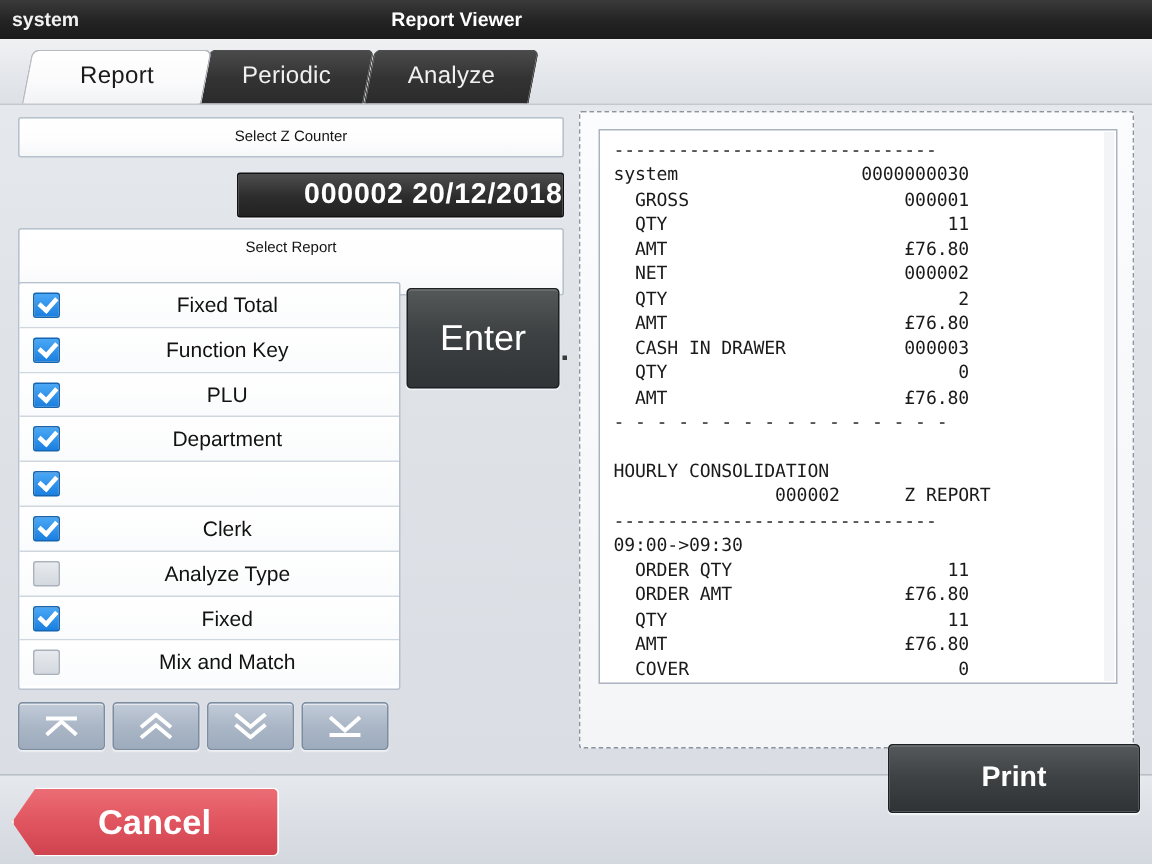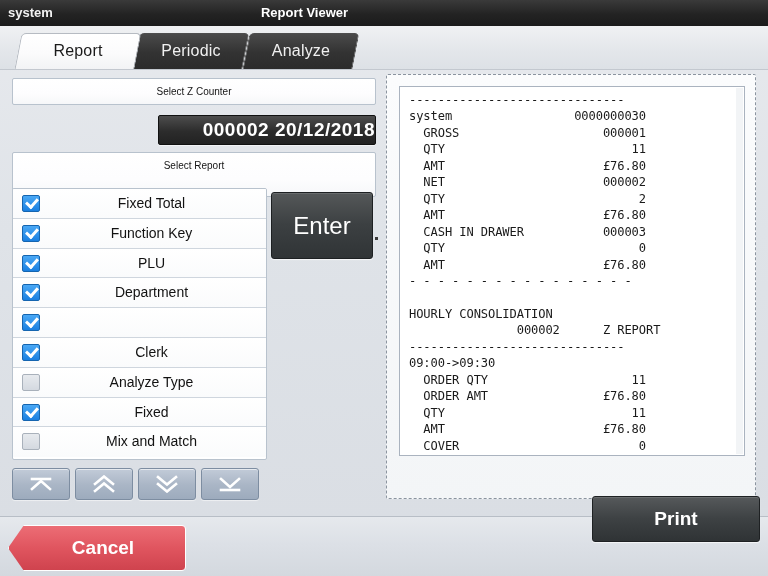--- a/index.html
+++ b/index.html
@@ -269,21 +269,21 @@
     border-top: 1px solid #b8bec6;
   }
   #cancel-button {
     position: absolute;
     left: 8px; top: 525px;
     width: 178px; height: 46px;
     background: linear-gradient(#ec6d75, #e0555f 50%, #cf434e);
     border: 1px solid #ffffff;
     border-radius: 4px;
     color: #ffffff;
-    font-size: 19px;
+    font-size: 23px;
     font-weight: bold;
     line-height: 44px;
     text-align: center;
     box-sizing: border-box;
     clip-path: polygon(0% 50%, 9% 0%, 100% 0%, 100% 100%, 9% 100%);
     padding-left: 12px;
   }
   #print-button {
     position: absolute;
     left: 592px; top: 496px;

